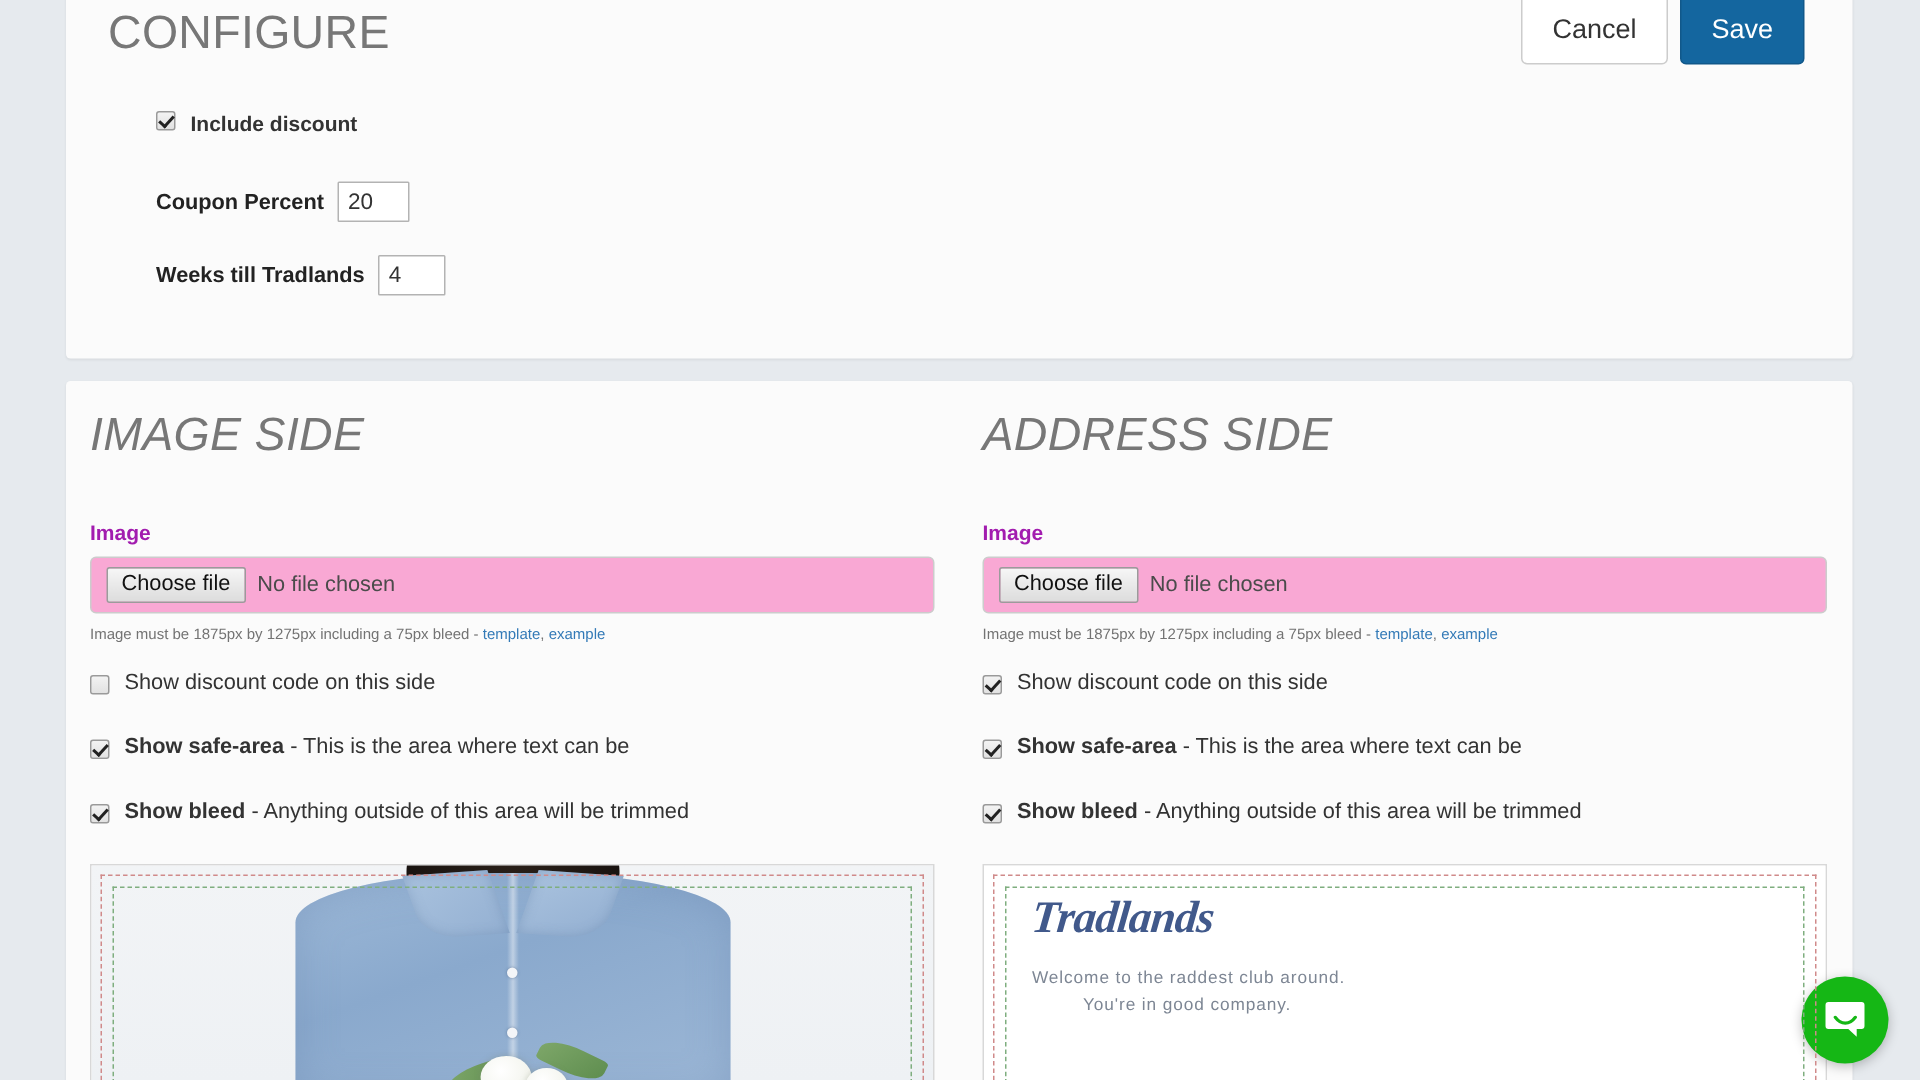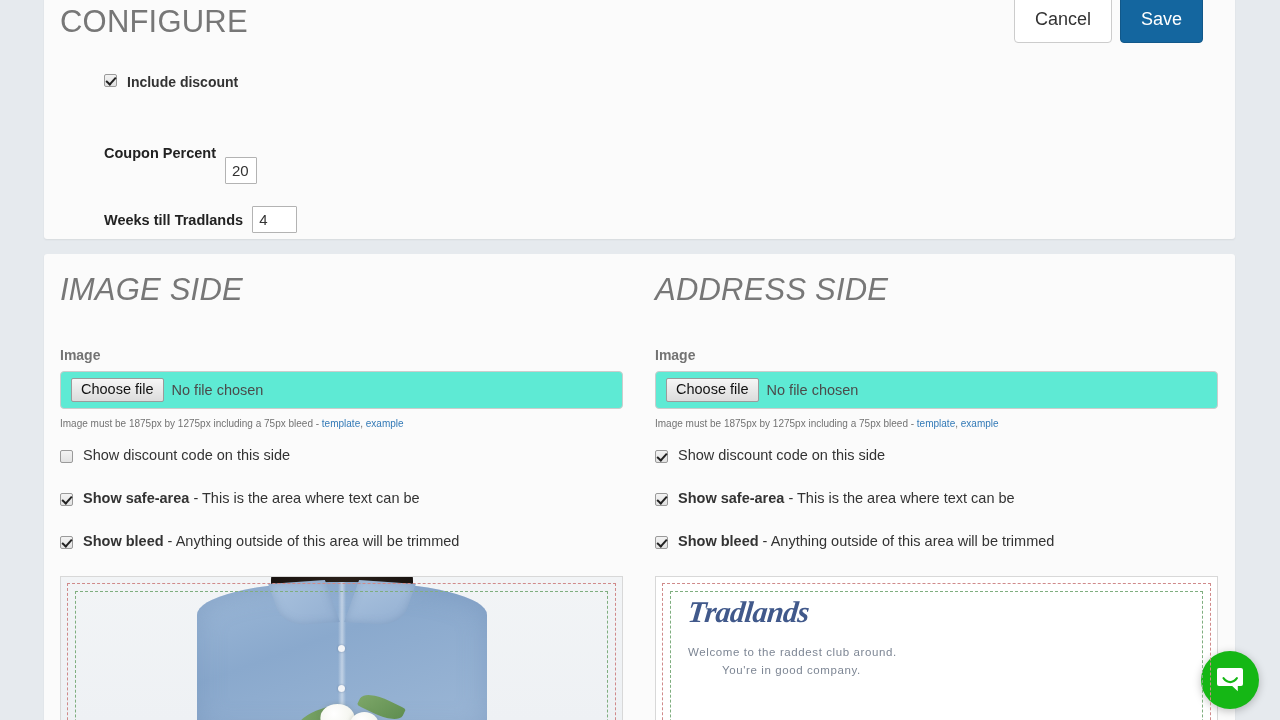--- a/index.html
+++ b/index.html
@@ -43,21 +43,21 @@
     font-weight: 400;
     color: #777777;
     letter-spacing: 0.2px;
     margin: 0;
     line-height: 1;
     font-family: "Liberation Sans", sans-serif;
   }
 
   #configure-header {
     position: absolute;
-    left: 16px; top: 16px; right: 16px;
+    left: 28px; top: 16px; right: 16px;
     height: 64px;
   }
   #configure-title {
     position: absolute;
     left: 0; top: 2px;
   }
 
   
   .btn-group {
     position: absolute;
@@ -142,49 +142,49 @@
     font-family: "Liberation Sans", sans-serif;
     font-size: 15px;
     color: #333;
     padding: 4px 6px;
     border: 1px solid #b3b3b3;
     background: #fff;
     border-radius: 1px;
     height: 27px;
     outline: none;
   }
-  #coupon-percent-input { width: 32px; margin-top: 36px; }
+  #coupon-percent-input { width: 48px; }
   #weeks-expiration-input { width: 45px; }
 
   
   .side-col {
     position: absolute;
     top: 20px;
     width: 563px;
   }
   #image-side-col   { left: 16px; }
   #address-side-col { left: 611px; }
 
   .side-heading {
     margin: 0 0 42px 0;
     font-style: italic;
   }
 
   .field-label {
     font-size: 14px;
     font-weight: bold;
-    color: #737373;
+    color: #a21caf;
     margin-bottom: 8px;
   }
 
   
   .file-input-wrap {
     border: 1px solid #cccccc;
     border-radius: 4px;
-    background: #5eead4;
+    background: #f9a8d4;
     height: 38px;
     display: flex;
     align-items: center;
     padding: 0 10px;
     margin-bottom: 8px;
   }
   .choose-file-btn {
     font-family: "Liberation Sans", sans-serif;
     font-size: 14.5px;
     color: #111;

